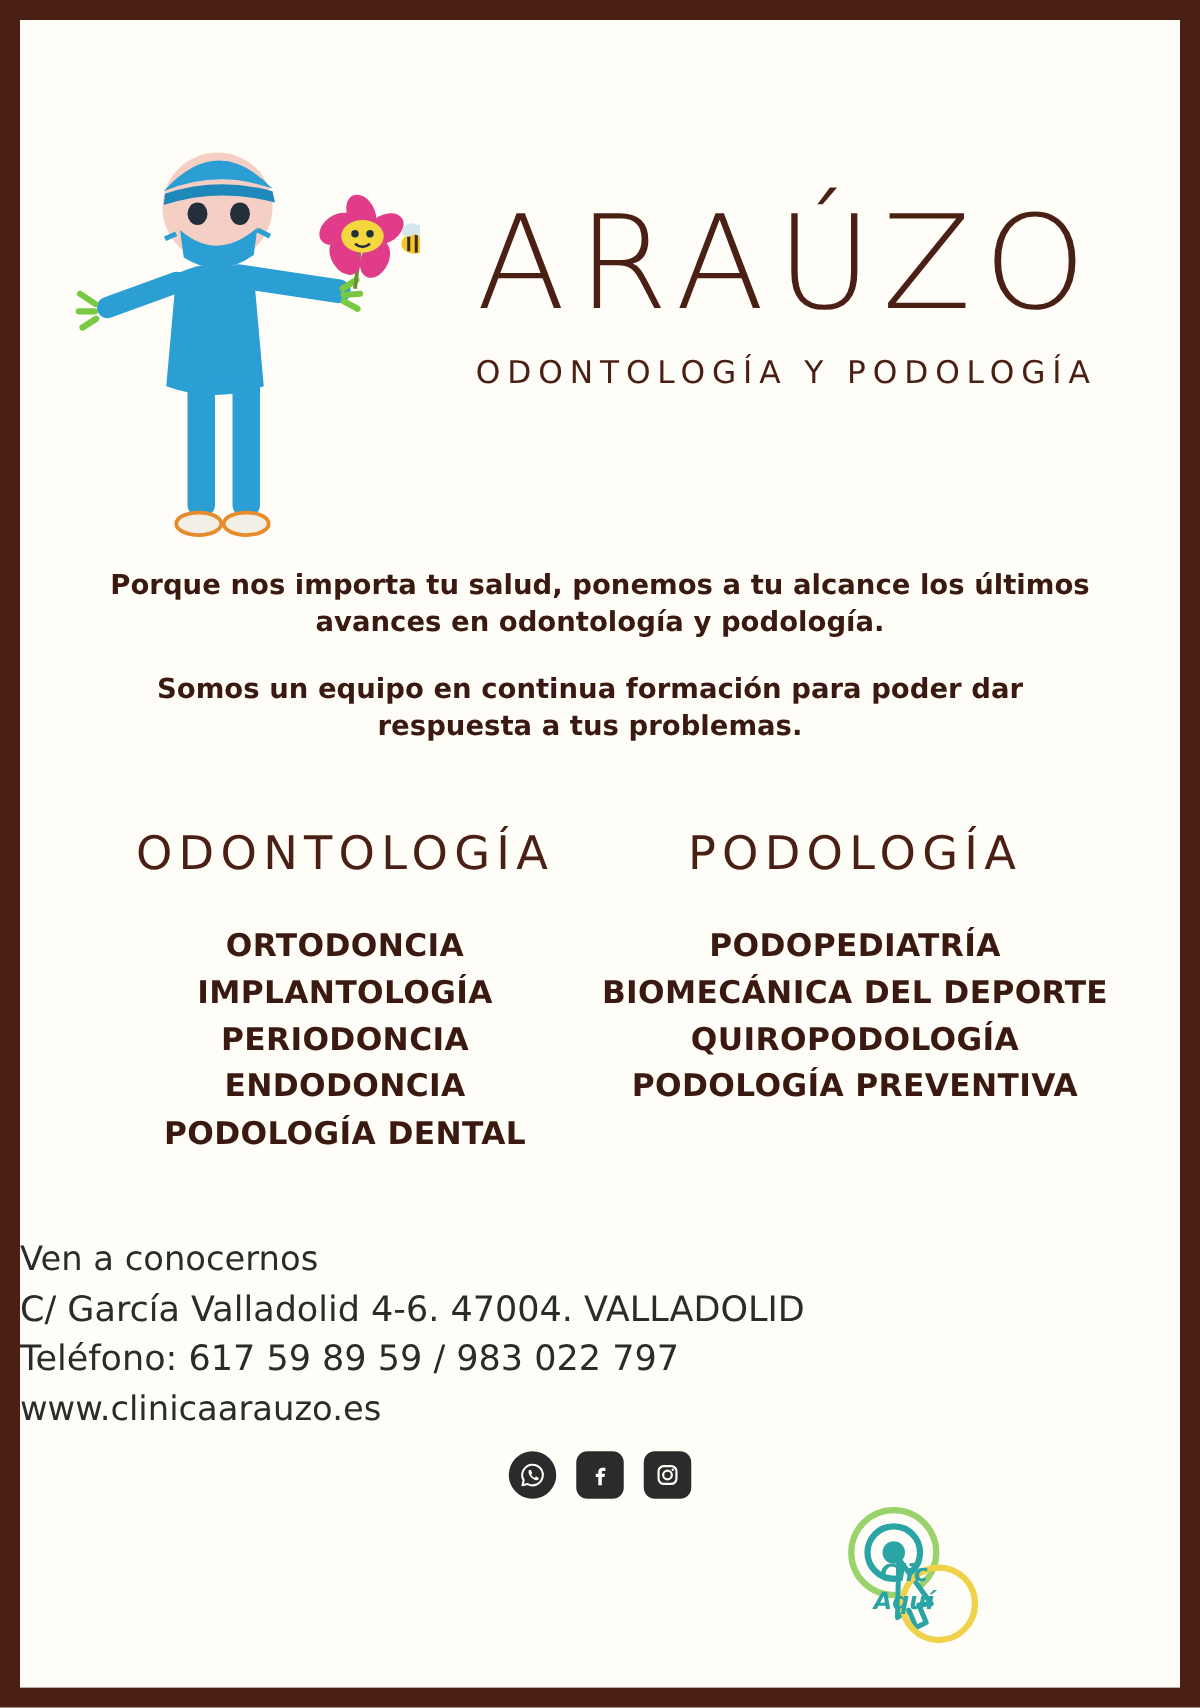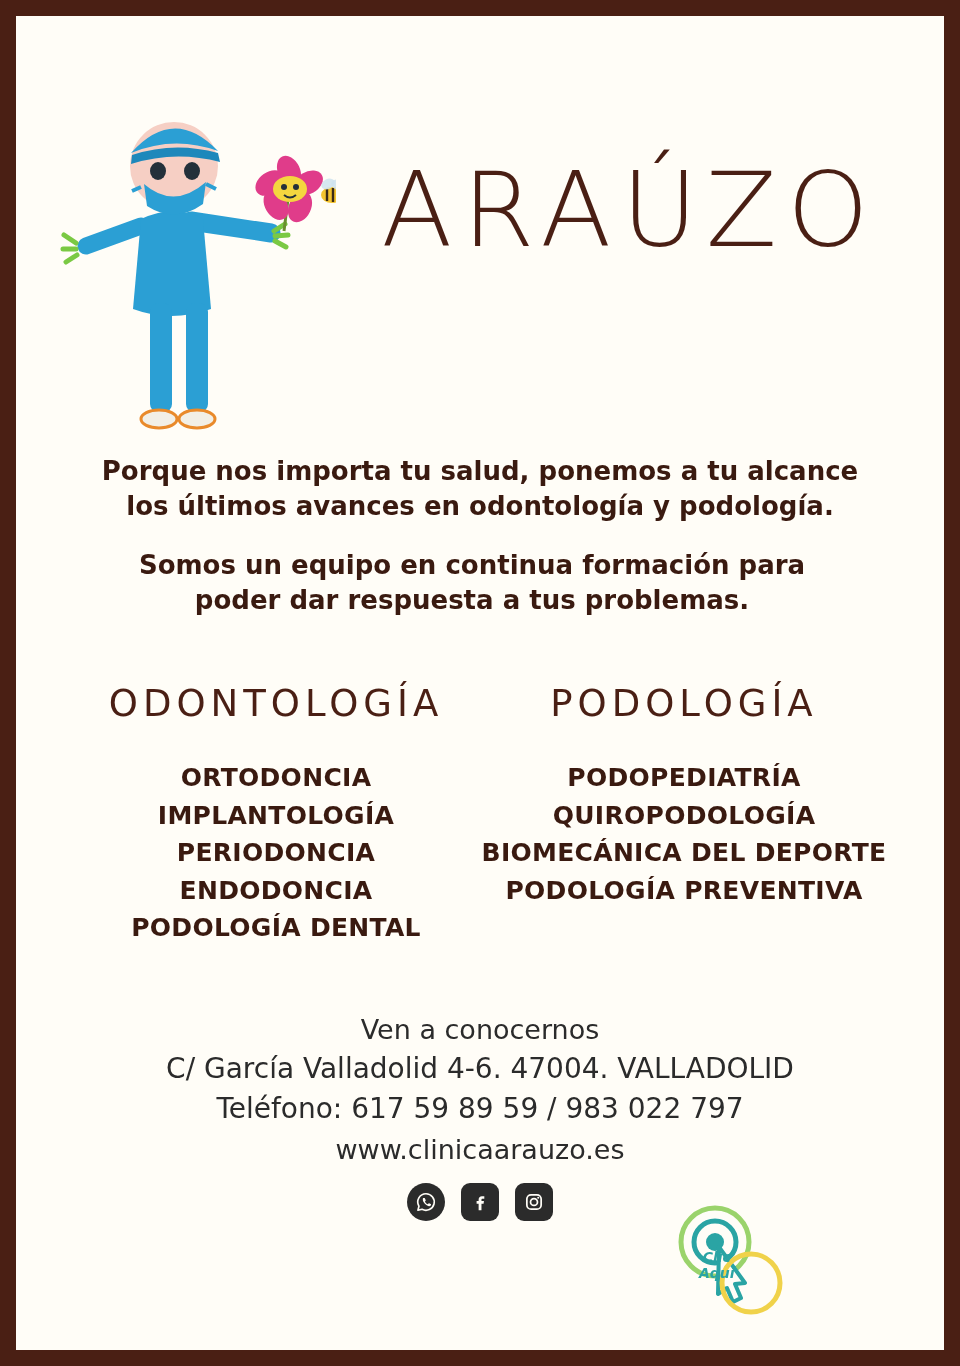--- a/index.html
+++ b/index.html
@@ -71,21 +71,21 @@
 
   
   .intro {
     margin: 18px 70px 0 70px;
     text-align: center;
     color: #3a1a10;
   }
   .intro p {
     font-family: "DejaVu Sans", sans-serif;
     font-weight: bold;
-    font-size: 26px;
+    font-size: 22px;
     line-height: 1.35;
     margin: 0 0 24px 0;
   }
   .intro p.p2 {
     margin-left: 6px;
     margin-right: 22px;
   }
 
   
   .services {
@@ -116,21 +116,21 @@
     font-weight: bold;
     font-size: 25px;
     color: #3a1a10;
     line-height: 1.50;
     letter-spacing: 0.3px;
   }
 
   
   .contact {
     margin-top: 64px;
-    text-align: center;
+    text-align: left;
     color: #2f2f2f;
   }
   .contact div {
     font-family: "DejaVu Sans", sans-serif;
     font-size: 27px;
     line-height: 1.42;
     color: #2b2b2b;
   }
   .contact .addr, .contact .phone {
     font-size: 28px;
@@ -168,21 +168,21 @@
     width: 135px;
     height: 125px;
   }
   .click-badge .txt {
     position: absolute;
     left: 40px;
     top: 52px;
     text-align: center;
     font-family: "DejaVu Sans", sans-serif;
     font-style: italic;
-    font-size: 14px;
+    font-size: 19px;
     color: #2aa4a4;
     line-height: 1.15;
     font-weight: bold;
   }
 </style>
 </head>
 <body>
 
 <div class="poster">
   <div class="inner">
@@ -234,20 +234,21 @@
           <ellipse cx="307" cy="122" rx="0" ry="0" fill="none"></ellipse>
           <ellipse cx="286" cy="124" rx="11" ry="8" fill="#f4c430"></ellipse>
           <path d="M281 118 v12 M287 117 v14" stroke="#3b2a18" stroke-width="2.4"></path>
           <ellipse cx="282" cy="113" rx="7" ry="5" fill="#cfe3ee" opacity="0.85" transform="rotate(-25 282 113)"></ellipse>
           <ellipse cx="292" cy="114" rx="7" ry="5" fill="#cfe3ee" opacity="0.85" transform="rotate(25 292 114)"></ellipse>
         </g>
       </svg>
 
       <div class="brand">
         <div class="brand-name">ARAÚZO</div>
+        <div class="brand-sub">ODONTOLOGÍA Y PODOLOGÍA</div>
       </div>
     </div>
 
     <div class="intro">
       <p class="p1">Porque nos importa tu salud, ponemos a tu alcance los últimos avances en odontología y podología.</p>
       <p class="p2">Somos un equipo en continua formación para poder dar respuesta a tus problemas.</p>
     </div>
 
     <div class="services">
       <div class="col">
@@ -257,22 +258,22 @@
           <li>IMPLANTOLOGÍA</li>
           <li>PERIODONCIA</li>
           <li>ENDODONCIA</li>
           <li>PODOLOGÍA DENTAL</li>
         </ul>
       </div>
       <div class="col">
         <div class="col-title">PODOLOGÍA</div>
         <ul>
           <li>PODOPEDIATRÍA</li>
+          <li>BIOMECÁNICA DEL DEPORTE</li>
           <li>QUIROPODOLOGÍA</li>
-          <li>BIOMECÁNICA DEL DEPORTE</li>
           <li>PODOLOGÍA PREVENTIVA</li>
         </ul>
       </div>
     </div>
 
     <div class="contact">
       <div class="invite">Ven a conocernos</div>
       <div class="addr">C/ García Valladolid 4-6. 47004. VALLADOLID</div>
       <div class="phone">Teléfono: 617 59 89 59 / 983 022 797</div>
       <div class="web">www.clinicaarauzo.es</div>

